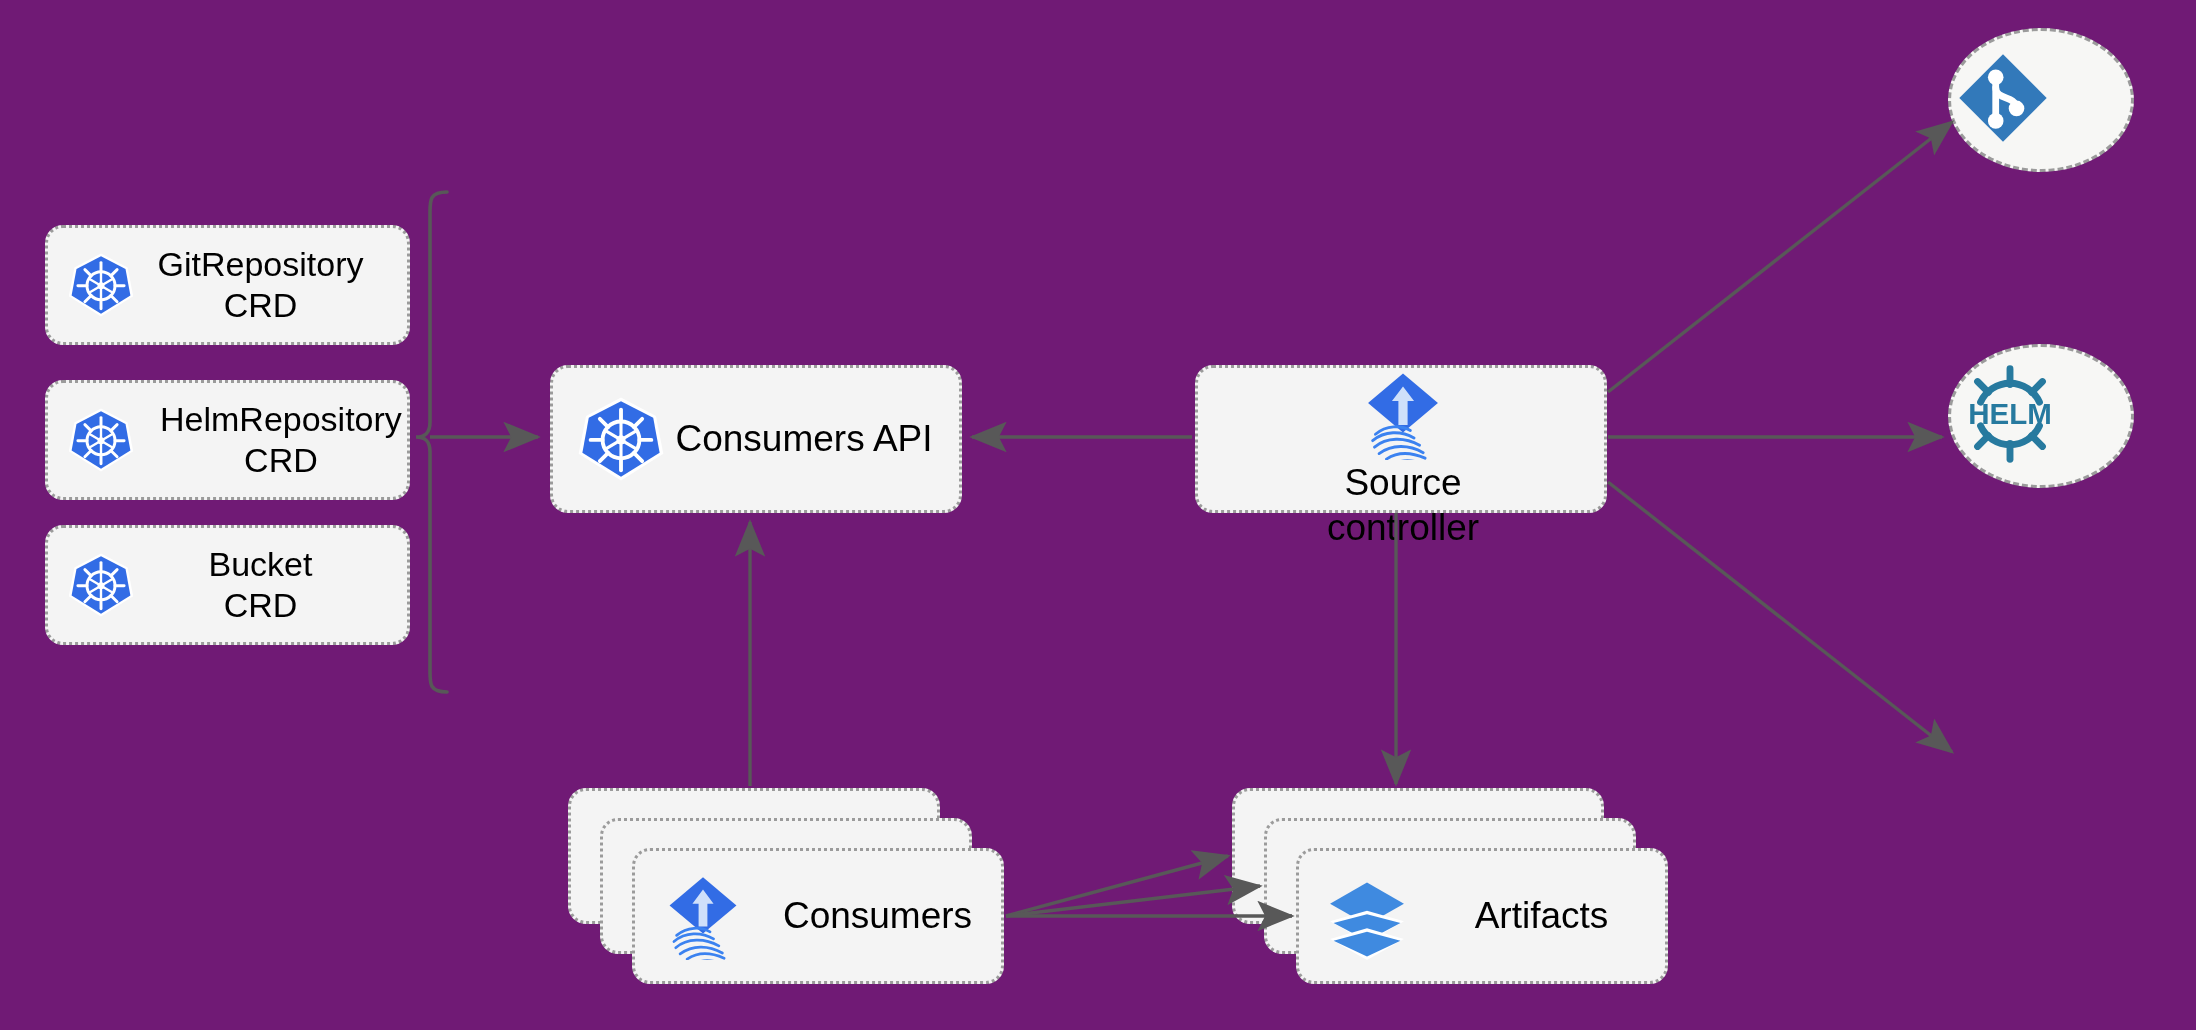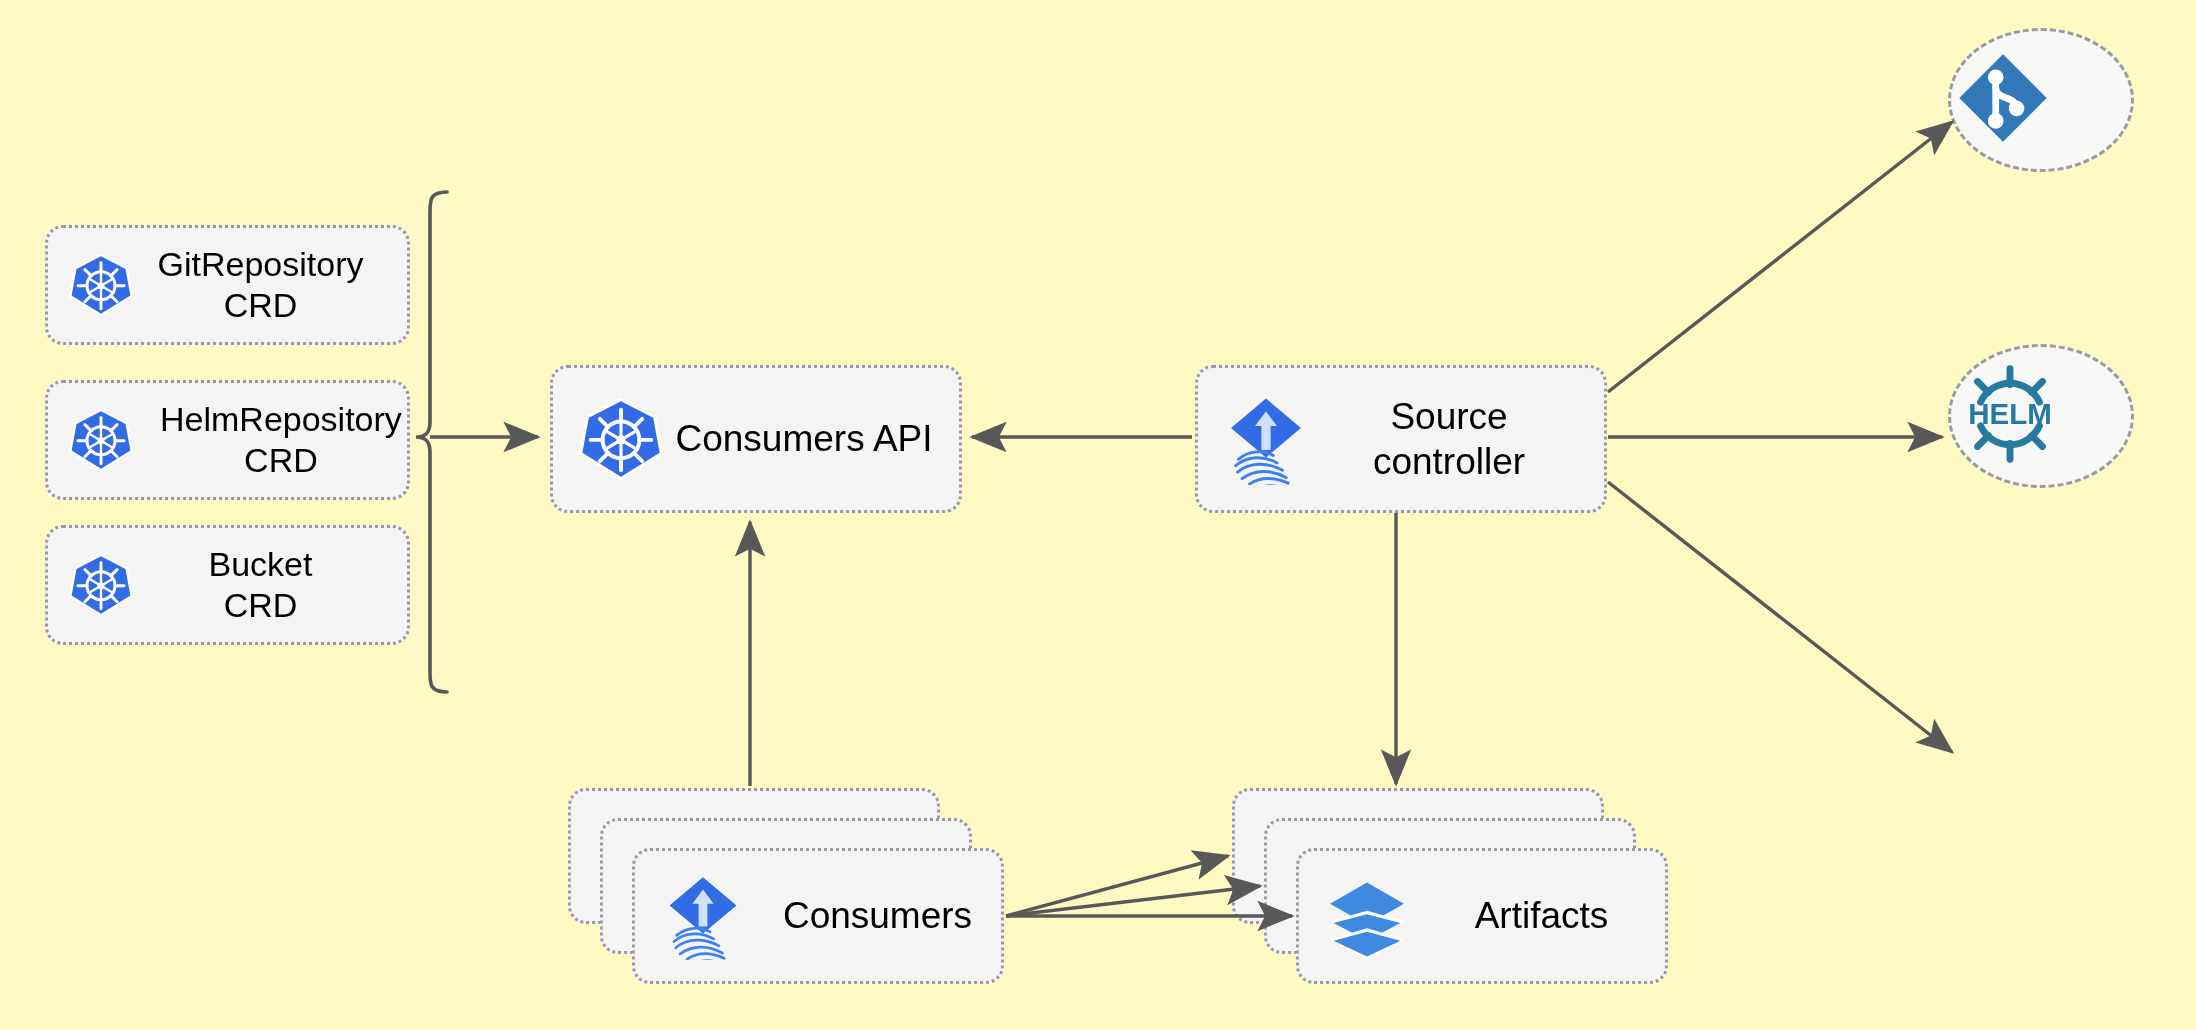--- a/index.html
+++ b/index.html
@@ -1,18 +1,18 @@
 <!DOCTYPE html>
 <html><head>
 <meta charset="utf-8">
 <style>
   html,body{margin:0;padding:0;background:#ffffff;}
   body{width:2196px;height:1030px;overflow:hidden;
        font-family:"Liberation Sans","DejaVu Sans",sans-serif;}
-  #stage{position:relative;width:2196px;height:1030px;background:#fef9c3;}
+  #stage{position:relative;width:2196px;height:1030px;background:#701a75;}
 
   .node{position:absolute;box-sizing:border-box;background:#f4f4f4;
         border:3px dotted #9b9b9b;border-radius:18px;display:flex;
         align-items:center;}
   .node .ico{flex:0 0 auto;display:flex;align-items:center;justify-content:center;}
   .node .lbl{flex:1 1 auto;text-align:center;color:#000;line-height:1.22;
              white-space:pre-line;}
 
   .crd{width:365px;height:120px;padding:0 14px 0 18px;}
   .crd .ico{width:70px;height:70px;}
@@ -157,21 +157,21 @@
           <line x1="50" y1="71" x2="50" y2="51"></line>
           <line x1="33" y1="61" x2="50" y2="51"></line>
           <line x1="33" y1="41" x2="50" y2="51"></line>
         </g>
         <circle cx="50" cy="51" r="5" fill="#ffffff"></circle>
       </svg>
     </span>
     <span class="lbl">Consumers API</span>
   </div>
 
-  <div class="node bigbox" style="left:1195px;top:365px;">
+  <div class="node bigbox" style="left:1195px;top:365px;flex-direction:column;">
     <span class="ico">
       <svg viewBox="0 0 100 100" width="92" height="92" aria-hidden="true">
         <polygon points="50,6 88,38 50,70 12,38" fill="#326ce5"></polygon>
         <path d="M50,20 L62,36 L55,36 L55,62 L45,62 L45,36 L38,36 Z" fill="#cfe0fa"></path>
         <g transform="translate(50,74)">
           <g fill="none" stroke="#3b82f0" stroke-width="3.1" stroke-linecap="round">
             <path d="M-30,-2 C-18,-12 -2,-12 8,-6"></path>
             <path d="M-33,5 C-20,-6 -2,-6 12,2"></path>
             <path d="M-31,12 C-18,1 2,1 18,10"></path>
             <path d="M-26,19 C-12,9 6,9 22,18"></path>

